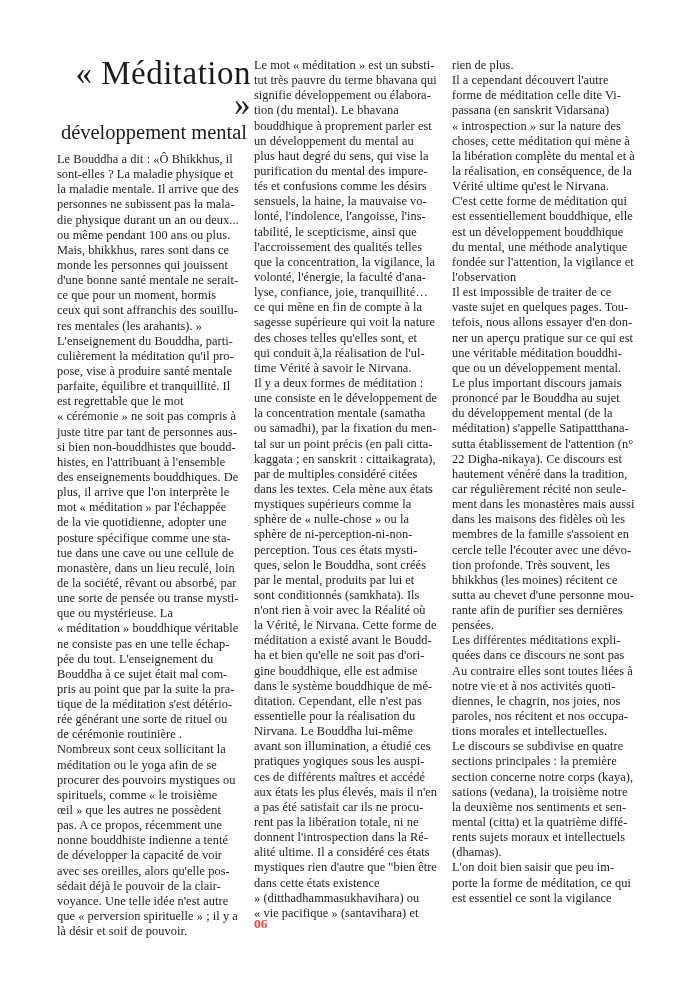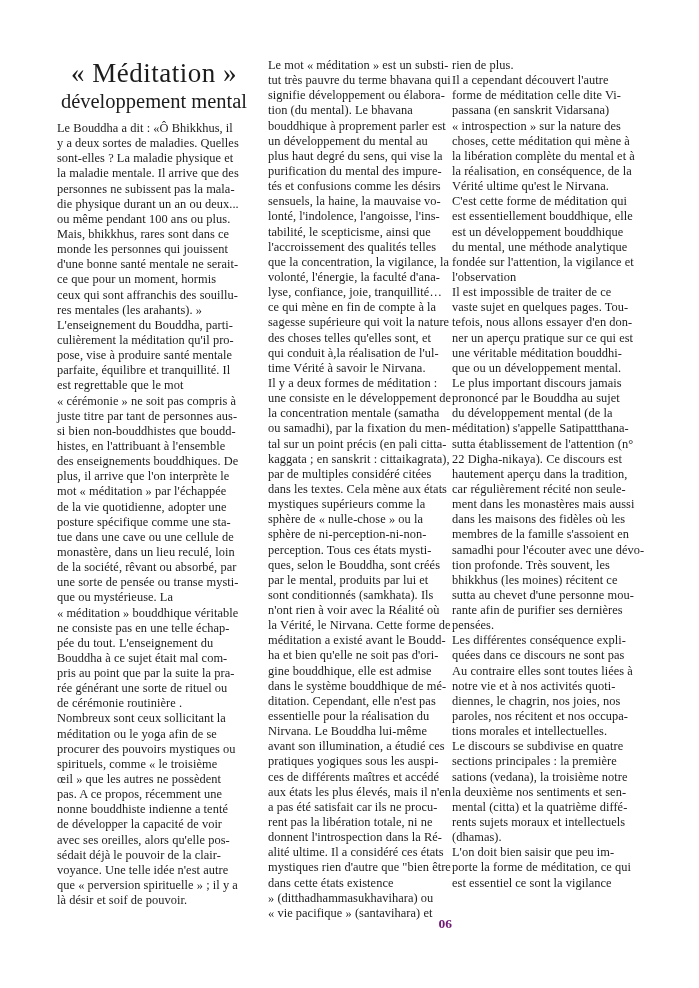--- a/index.html
+++ b/index.html
@@ -7,56 +7,55 @@
     position: relative;
     width: 699px;
     height: 988px;
     background: #ffffff;
     font-family: "Liberation Serif", serif;
     color: #1c1c1c;
     overflow: hidden;
   }
   .col { position: absolute; top: 58px; }
   .col1 { left: 57px;  width: 194px; }
-  .col2 { left: 268px; width: 198px; }
+  .col2 { left: 254px; width: 198px; }
   .col3 { left: 452px; width: 212px; }
   .title-block { text-align: center; margin-bottom: 7px; }
-  .title-line1 { font-size: 27px; line-height: 31px; letter-spacing: 0.5px; }
+  .title-line1 { font-size: 33px; line-height: 31px; letter-spacing: 0.5px; text-align: right; }
   .title-line2 { font-size: 20.5px; line-height: 25px; }
   .lines .ln {
     white-space: nowrap;
     font-size: 12.4px;
     line-height: 15.15px;
     height: 15.15px;
     letter-spacing: 0.05px;
   }
   .page-number {
     position: absolute;
     top: 916px;
     left: 254px;
     width: 198px;
-    text-align: right;
+    text-align: left;
     font-size: 13.5px;
     font-weight: bold;
-    color: #701a75;
+    color: #ef4444;
   }
 </style>
 </head>
 <body>
 
 <div class="page">
 
   <div class="col col1">
     <div class="title-block">
       <div class="title-line1">« Méditation »</div>
       <div class="title-line2">développement mental</div>
     </div>
     <div class="lines">
         <div class="ln">Le Bouddha a dit : «Ô Bhikkhus, il</div>
-        <div class="ln">y a deux sortes de maladies. Quelles</div>
         <div class="ln">sont-elles ? La maladie physique et</div>
         <div class="ln">la maladie mentale. Il arrive que des</div>
         <div class="ln">personnes ne subissent pas la mala-</div>
         <div class="ln">die physique durant un an ou deux...</div>
         <div class="ln">ou même pendant 100 ans ou plus.</div>
         <div class="ln">Mais, bhikkhus, rares sont dans ce</div>
         <div class="ln">monde les personnes qui jouissent</div>
         <div class="ln">d'une bonne santé mentale ne serait-</div>
         <div class="ln">ce que pour un moment, hormis</div>
         <div class="ln">ceux qui sont affranchis des souillu-</div>
@@ -78,20 +77,21 @@
         <div class="ln">tue dans une cave ou une cellule de</div>
         <div class="ln">monastère, dans un lieu reculé, loin</div>
         <div class="ln">de la société, rêvant ou absorbé, par</div>
         <div class="ln">une sorte de pensée ou transe mysti-</div>
         <div class="ln">que ou mystérieuse. La</div>
         <div class="ln">« méditation » bouddhique véritable</div>
         <div class="ln">ne consiste pas en une telle échap-</div>
         <div class="ln">pée du tout. L'enseignement du</div>
         <div class="ln">Bouddha à ce sujet était mal com-</div>
         <div class="ln">pris au point que par la suite la pra-</div>
+        <div class="ln">tique de la méditation s'est détério-</div>
         <div class="ln">rée générant une sorte de rituel ou</div>
         <div class="ln">de cérémonie  routinière .</div>
         <div class="ln">Nombreux sont ceux sollicitant la</div>
         <div class="ln">méditation ou le yoga afin de se</div>
         <div class="ln">procurer des pouvoirs mystiques ou</div>
         <div class="ln">spirituels, comme « le troisième</div>
         <div class="ln">œil » que les autres ne possèdent</div>
         <div class="ln">pas. A ce propos, récemment une</div>
         <div class="ln">nonne bouddhiste indienne a tenté</div>
         <div class="ln">de développer la capacité de voir</div>
@@ -187,40 +187,41 @@
         <div class="ln">tefois, nous allons essayer d'en don-</div>
         <div class="ln">ner un aperçu pratique sur ce qui est</div>
         <div class="ln">une véritable méditation bouddhi-</div>
         <div class="ln">que ou un développement mental.</div>
         <div class="ln">Le plus important discours jamais</div>
         <div class="ln">prononcé par le Bouddha au sujet</div>
         <div class="ln">du développement mental (de la</div>
         <div class="ln">méditation) s'appelle Satipattthana-</div>
         <div class="ln">sutta établissement de l'attention (n°</div>
         <div class="ln">22 Digha-nikaya). Ce discours est</div>
-        <div class="ln">hautement aperçu dans la tradition,</div>
+        <div class="ln">hautement vénéré dans la tradition,</div>
         <div class="ln">car régulièrement récité non seule-</div>
         <div class="ln">ment dans les monastères mais aussi</div>
         <div class="ln">dans les maisons des fidèles où les</div>
         <div class="ln">membres de la famille s'assoient  en</div>
-        <div class="ln">samadhi pour l'écouter avec une dévo-</div>
+        <div class="ln">cercle telle l'écouter avec une dévo-</div>
         <div class="ln">tion profonde. Très souvent, les</div>
         <div class="ln">bhikkhus (les moines) récitent ce</div>
         <div class="ln">sutta au chevet d'une personne mou-</div>
         <div class="ln">rante afin de purifier ses dernières</div>
         <div class="ln">pensées.</div>
-        <div class="ln">Les différentes conséquence expli-</div>
+        <div class="ln">Les différentes méditations expli-</div>
         <div class="ln">quées dans ce discours ne sont pas</div>
         <div class="ln">Au contraire elles sont toutes liées à</div>
         <div class="ln">notre vie et à nos activités quoti-</div>
         <div class="ln">diennes, le chagrin, nos joies, nos</div>
         <div class="ln">paroles, nos récitent et nos occupa-</div>
         <div class="ln">tions morales et intellectuelles.</div>
         <div class="ln">Le discours se subdivise en quatre</div>
         <div class="ln">sections principales : la première</div>
+        <div class="ln">section concerne notre corps (kaya),</div>
         <div class="ln">sations (vedana), la troisième notre</div>
         <div class="ln">la deuxième nos sentiments et sen-</div>
         <div class="ln">mental (citta) et la quatrième diffé-</div>
         <div class="ln">rents sujets moraux et intellectuels</div>
         <div class="ln">(dhamas).</div>
         <div class="ln">L'on doit bien saisir que peu im-</div>
         <div class="ln">porte la forme de méditation, ce qui</div>
         <div class="ln">est essentiel ce sont la vigilance</div>
       </div>
   </div>

